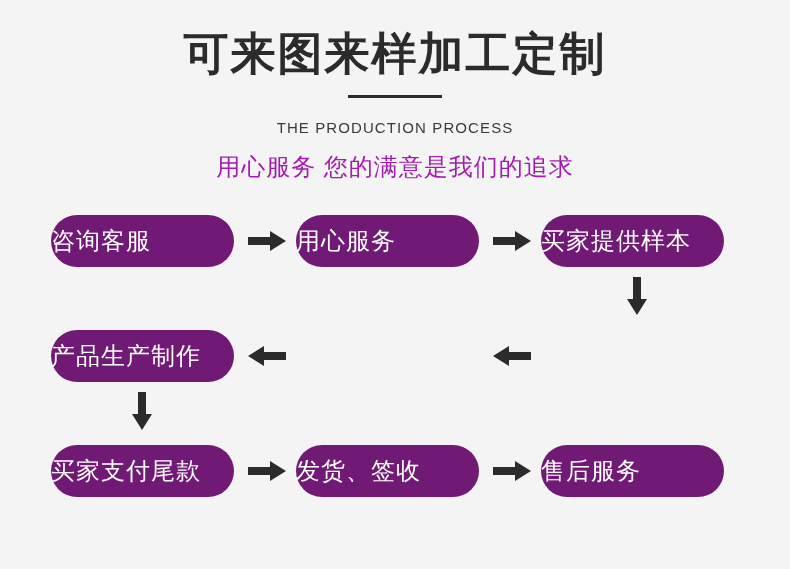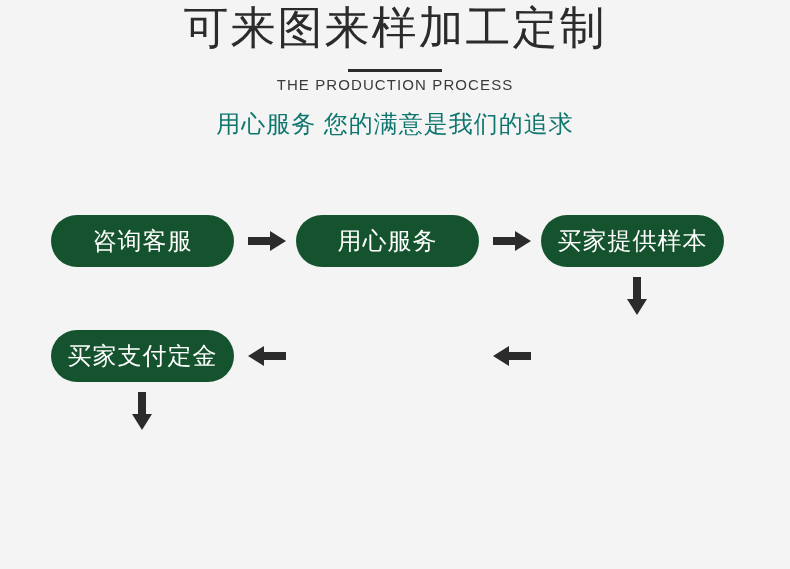--- a/index.html
+++ b/index.html
@@ -27,50 +27,51 @@
   .header {
     position: absolute;
     top: 0;
     left: 0;
     width: 790px;
     text-align: center;
   }
 
   .main-title {
     margin: 0;
+    padding-top: 26px;
     font-size: 45px;
     line-height: 56px;
-    font-weight: normal;
+    font-weight: bold;
     color: #2b2b2b;
     letter-spacing: 2px;
     font-family: "Liberation Sans", "DejaVu Sans", sans-serif;
   }
 
   .divider {
     width: 94px;
     height: 3px;
     background: #2b2b2b;
     margin: 13px auto 0 auto;
   }
 
   .eng-subtitle {
-    margin: 3px 0 0 0;
+    margin: 20px 0 0 0;
     font-size: 15px;
     line-height: 19px;
     color: #3a3a3a;
     letter-spacing: 1.1px;
     font-weight: normal;
     font-family: "Liberation Sans", "DejaVu Sans", sans-serif;
   }
 
   .cn-subtitle {
     margin: 14px 0 0 0;
     font-size: 24px;
     line-height: 32px;
-    color: #0f766e;
+    color: #a21caf;
     letter-spacing: 1px;
     font-weight: normal;
   }
 
   
   .flow {
     position: absolute;
     top: 215px;
     left: 0;
     width: 790px;
@@ -81,25 +82,25 @@
     height: 52px;
     margin-bottom: 63px;
   }
   .flow-row:last-child { margin-bottom: 0; }
 
   .pill {
     position: absolute;
     top: 0;
     height: 52px;
     border-radius: 26px;
-    background: #14532d;
+    background: #701a75;
     color: #ffffff;
     font-size: 24px;
     line-height: 52px;
-    text-align: center;
+    text-align: left;
     letter-spacing: 1px;
     white-space: nowrap;
     box-sizing: border-box;
   }
 
   .pill.col1 { left: 51px;  width: 183px; }
   .pill.col2 { left: 296px; width: 183px; }
   .pill.col3 { left: 541px; width: 183px; }
 
   
@@ -160,37 +161,56 @@
       <div class="arrow-h gap2">
         <svg viewBox="0 0 38 24" xmlns="http://www.w3.org/2000/svg">
           <path d="M0 8 H22 V2 L38 12 L22 22 V16 H0 Z" fill="#2b2b2b"></path>
         </svg>
       </div>
 
       <div class="pill col3">买家提供样本</div>
     </div>
 
     <div class="flow-row">
-      <div class="pill col1">买家支付定金</div>
+      <div class="pill col1">产品生产制作</div>
 
       <div class="arrow-h gap1">
         <svg viewBox="0 0 38 24" xmlns="http://www.w3.org/2000/svg">
           <path d="M38 8 H16 V2 L0 12 L16 22 V16 H38 Z" fill="#2b2b2b"></path>
         </svg>
       </div>
 
 
       <div class="arrow-h gap2">
         <svg viewBox="0 0 38 24" xmlns="http://www.w3.org/2000/svg">
           <path d="M38 8 H16 V2 L0 12 L16 22 V16 H38 Z" fill="#2b2b2b"></path>
         </svg>
       </div>
 
     </div>
 
+    <div class="flow-row">
+      <div class="pill col1">买家支付尾款</div>
+
+      <div class="arrow-h gap1">
+        <svg viewBox="0 0 38 24" xmlns="http://www.w3.org/2000/svg">
+          <path d="M0 8 H22 V2 L38 12 L22 22 V16 H0 Z" fill="#2b2b2b"></path>
+        </svg>
+      </div>
+
+      <div class="pill col2">发货、签收</div>
+
+      <div class="arrow-h gap2">
+        <svg viewBox="0 0 38 24" xmlns="http://www.w3.org/2000/svg">
+          <path d="M0 8 H22 V2 L38 12 L22 22 V16 H0 Z" fill="#2b2b2b"></path>
+        </svg>
+      </div>
+
+      <div class="pill col3">售后服务</div>
+    </div>
 
   </div>
 
   <div class="arrow-v down-right">
     <svg viewBox="0 0 24 38" xmlns="http://www.w3.org/2000/svg">
       <path d="M8 0 H16 V22 H22 L12 38 L2 22 H8 Z" fill="#2b2b2b"></path>
     </svg>
   </div>
 
   <div class="arrow-v down-left">

